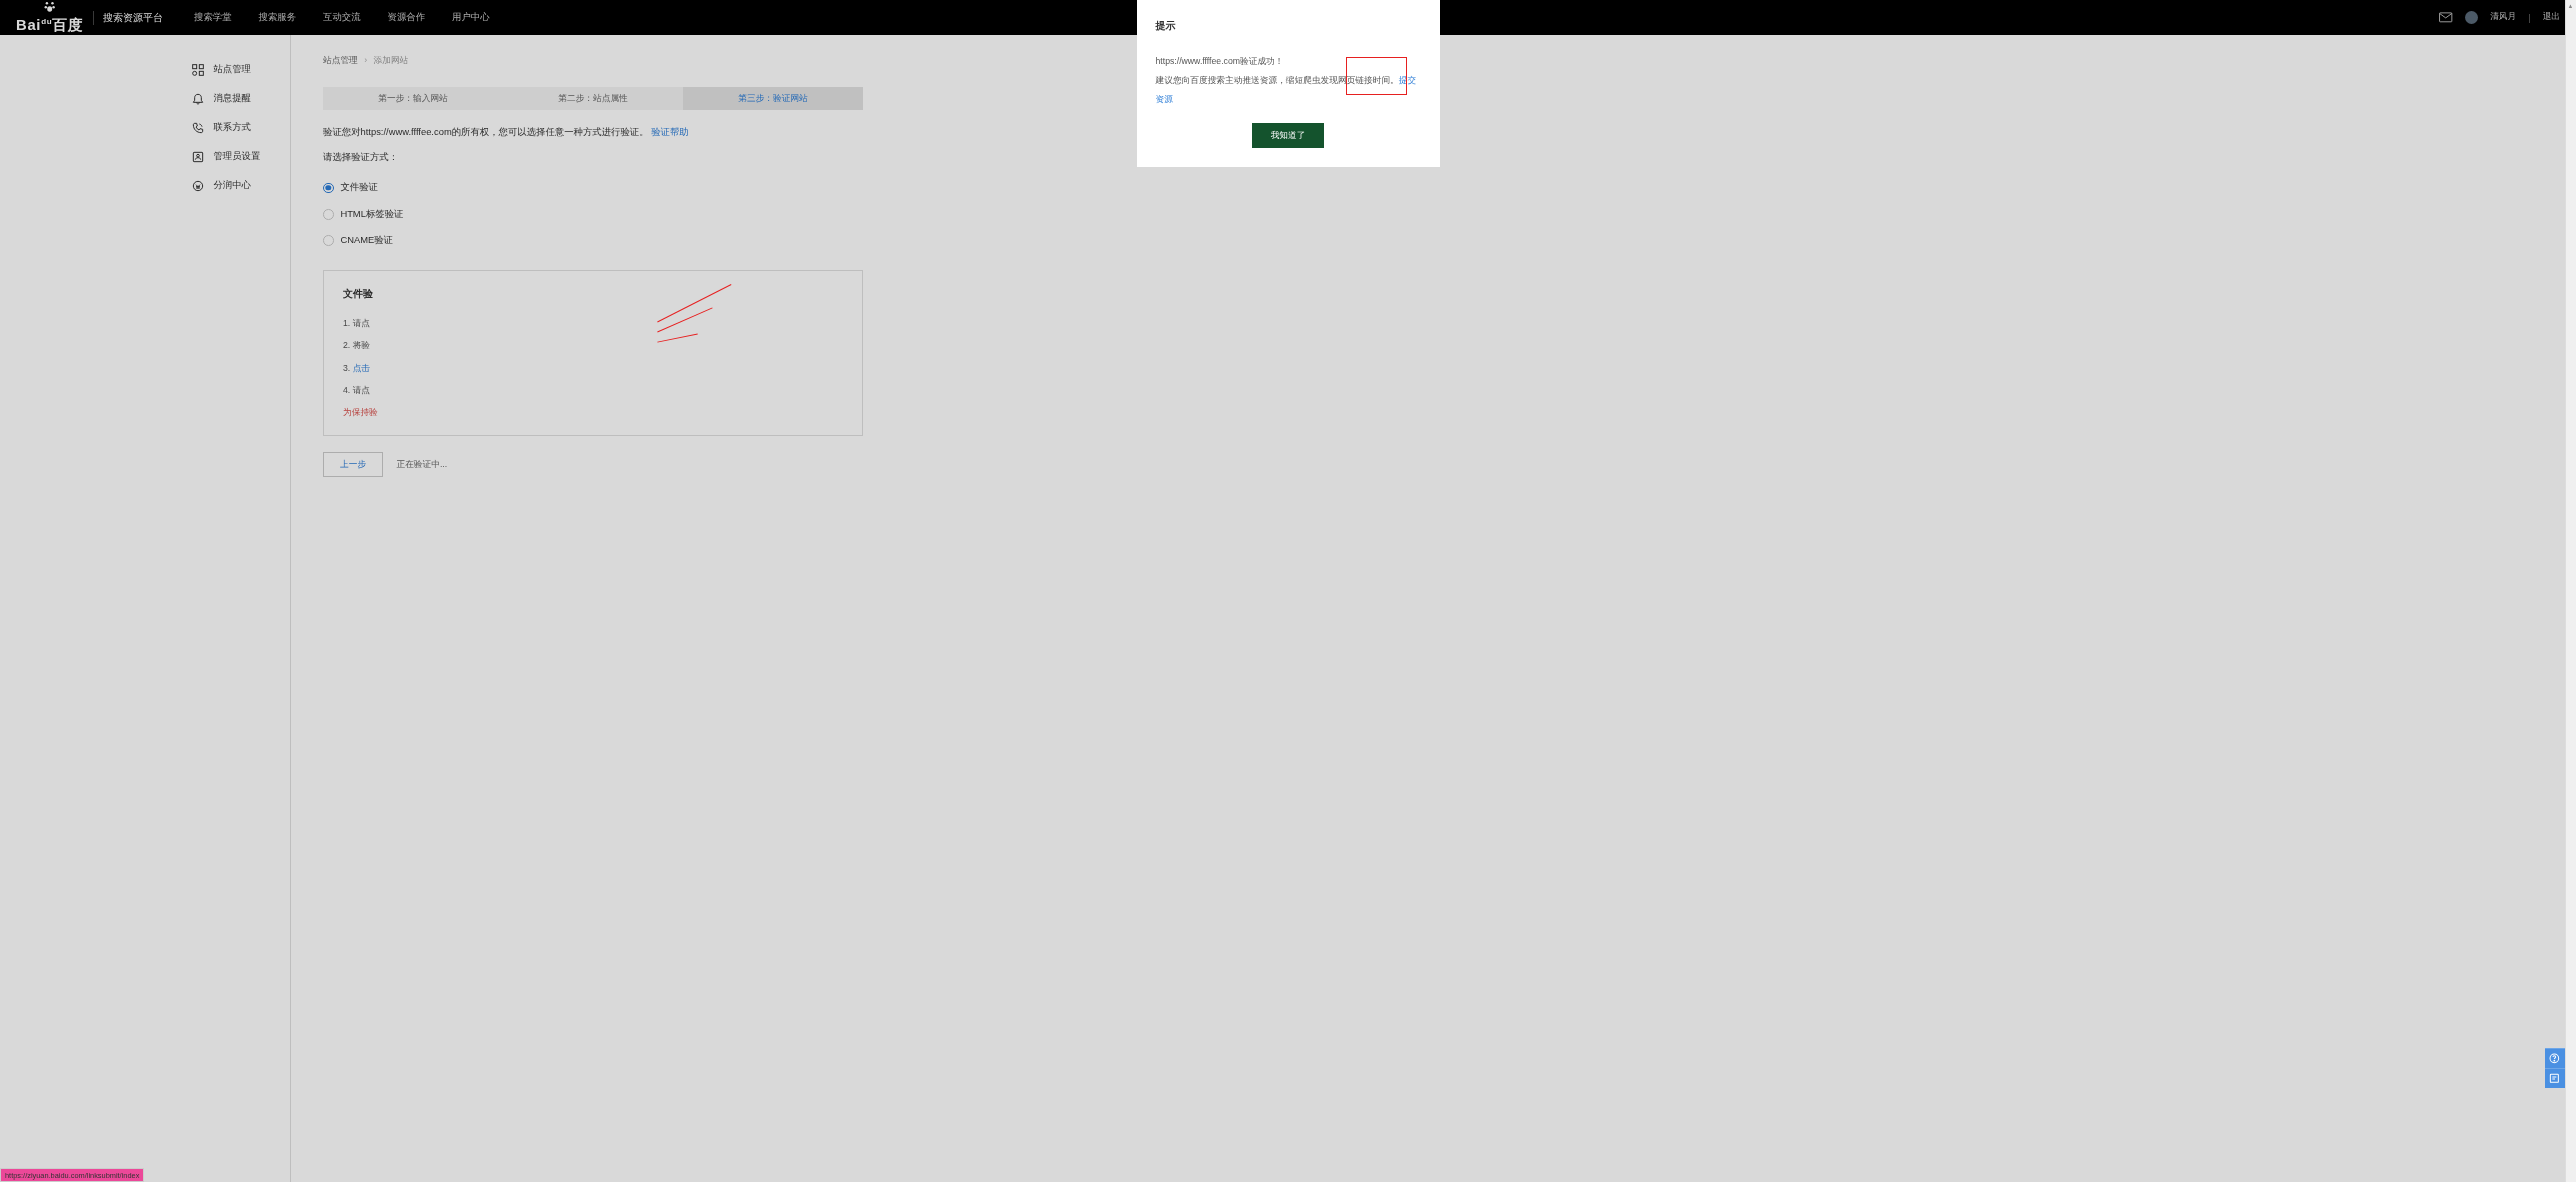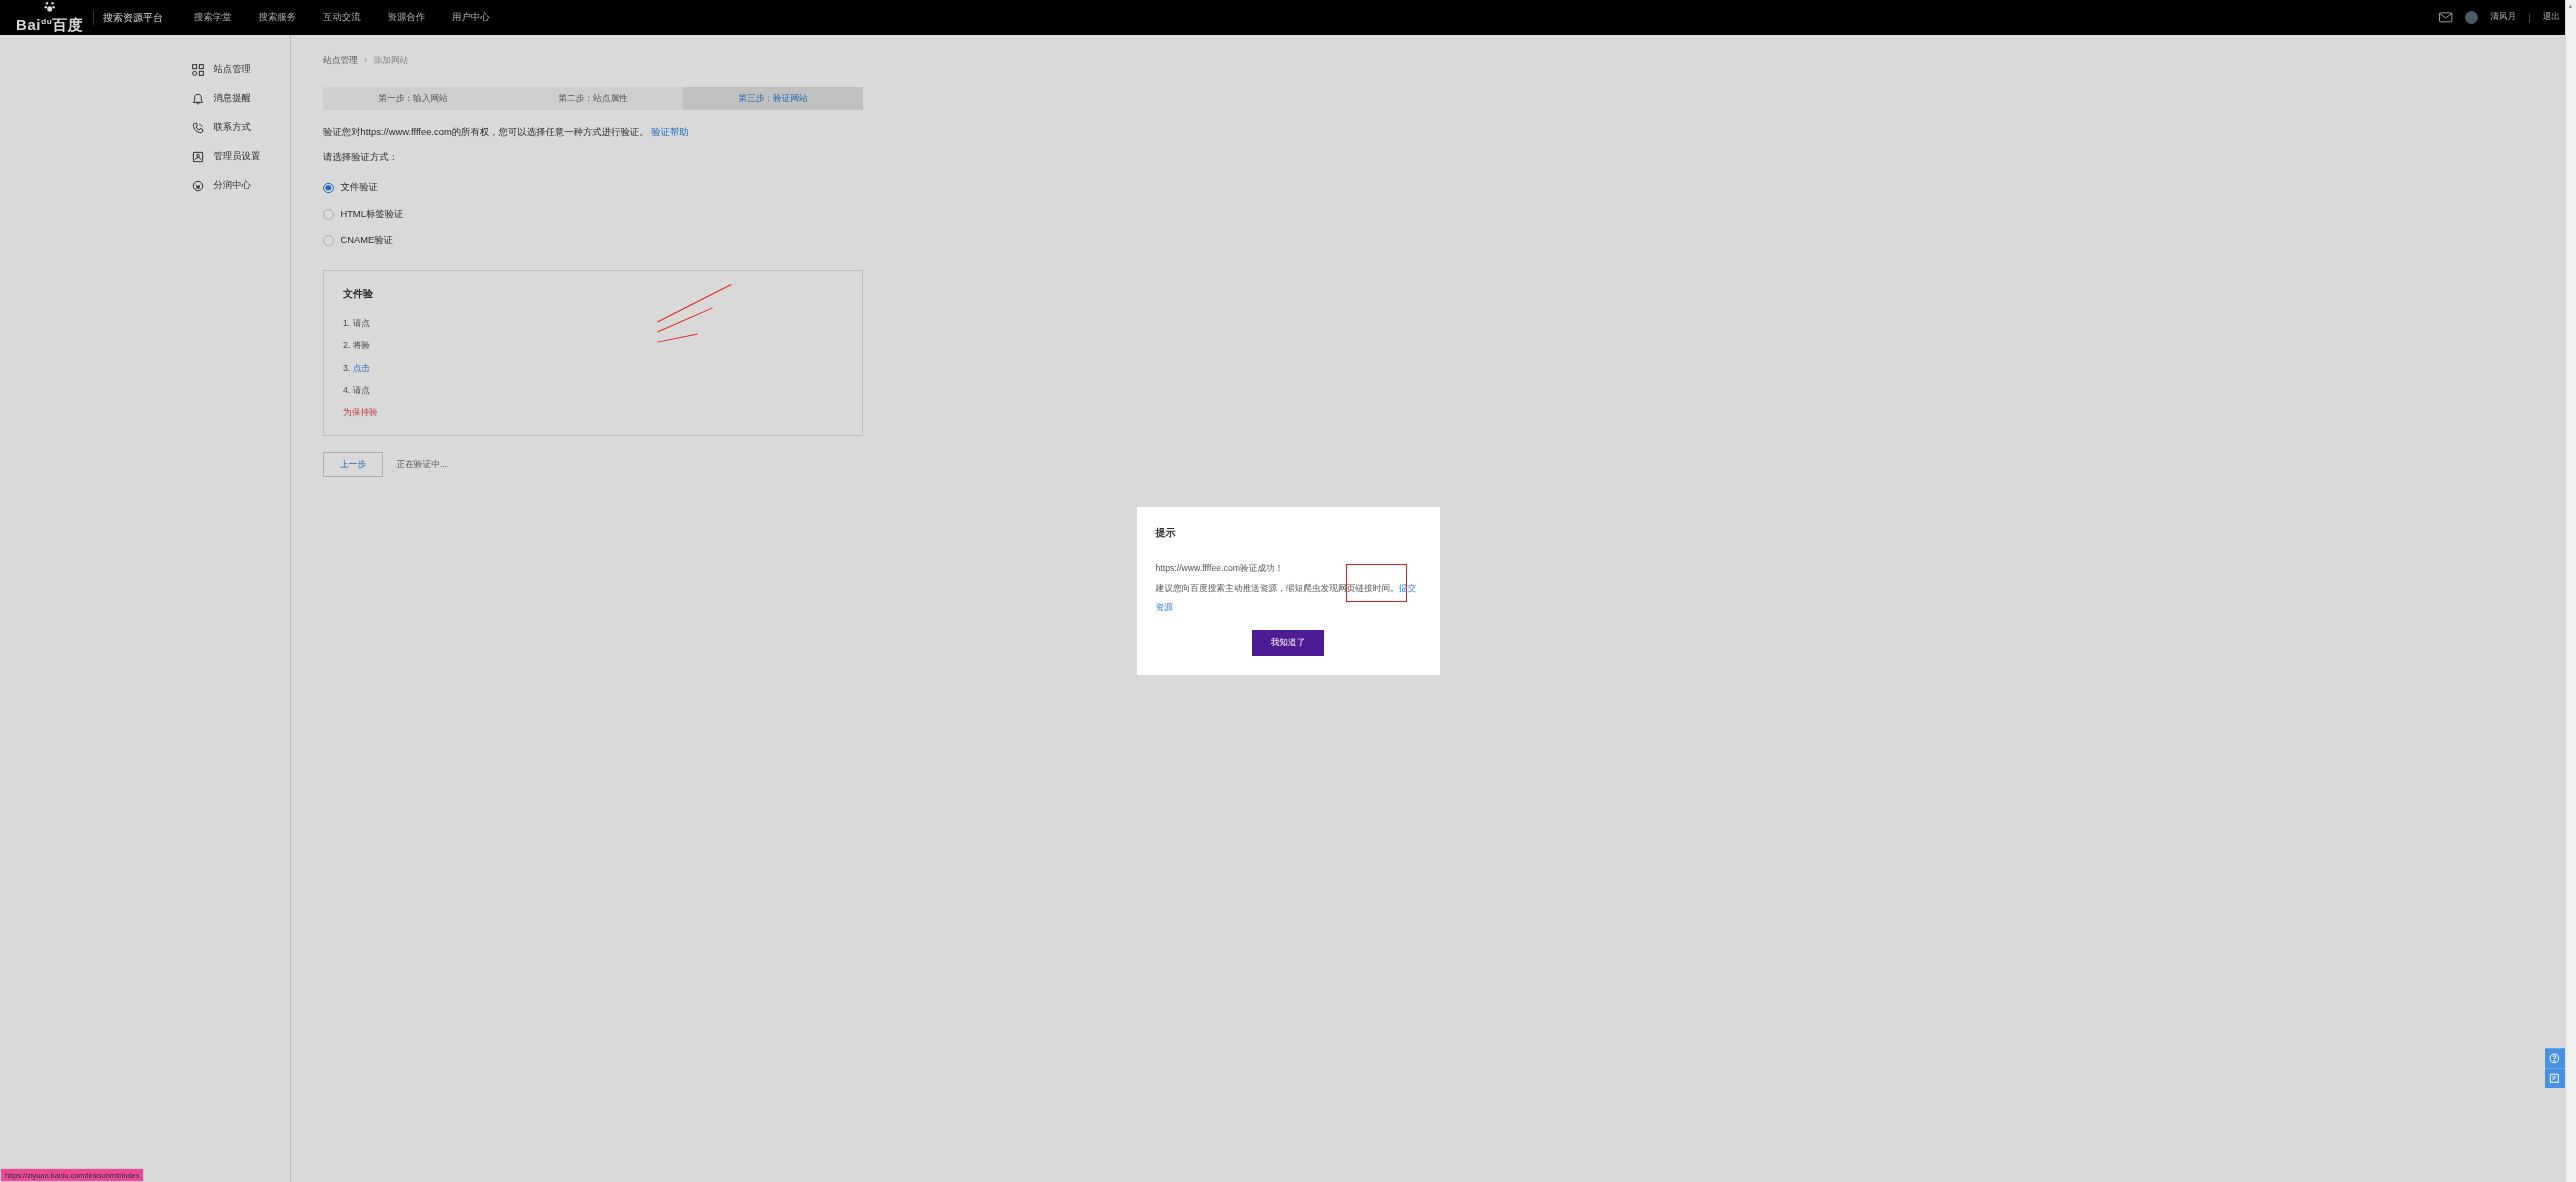--- a/index.html
+++ b/index.html
@@ -52,27 +52,27 @@
     .panel-title { font-size: 10px; font-weight: bold; margin-bottom: 10.7px; }
     .panel-list { font-size: 8.7px; line-height: 2.6; color: #555; }
     .panel-list .link { color: #2b7cd6; cursor: pointer; }
     .panel-warning { color: #d9534f; font-size: 8.7px; margin-top: 5.4px; }
     
     .footer-actions { display: flex; align-items: center; gap: 13.4px; }
     .btn-outline { border: 0.7px solid #ccc; background: #fff; color: #2b7cd6; padding: 5.4px 16px; font-size: 8.7px; cursor: pointer; }
     .status-text { color: #666; font-size: 8.7px; }
     
     
-    .overlay { position: fixed; inset: 0; background: rgba(0,0,0,0.15); display: flex; align-items: center; justify-content: center; }
+    .overlay { position: fixed; inset: 0; background: rgba(0,0,0,0.15); display: flex; align-items: flex-start; justify-content: center; }
     .modal { background: #fff; width: 303px; padding: 19px; position: relative; }
     .modal-title { font-size: 10px; font-weight: bold; margin-bottom: 19px; }
     .modal-text { font-size: 8.7px; color: #555; line-height: 2.2; margin-bottom: 13.4px; }
     .modal-link { color: #2b7cd6; cursor: pointer; }
     .modal-actions { display: flex; justify-content: center; }
-    .btn-primary { background: #4c1d95; color: #fff; border: none; padding: 6.7px 19px; font-size: 8.7px; cursor: pointer; }
+    .btn-primary { background: #14532d; color: #fff; border: none; padding: 6.7px 19px; font-size: 8.7px; cursor: pointer; }
     
     
     .annotation-box { position: absolute; border: 1.3px solid #e62020; pointer-events: none; }
     .annotation-lines { position: absolute; pointer-events: none; }
     
     
     .scrollbar { position: fixed; right: 0; top: 0; width: 11.4px; height: 100%; background: #f0f0f0; border-left: 0.7px solid #ddd; }
     .scroll-up { position: absolute; top: 0; right: 0; width: 11.4px; height: 11.4px; display: flex; align-items: center; justify-content: center; color: #888; font-size: 6.7px; }
     
     

